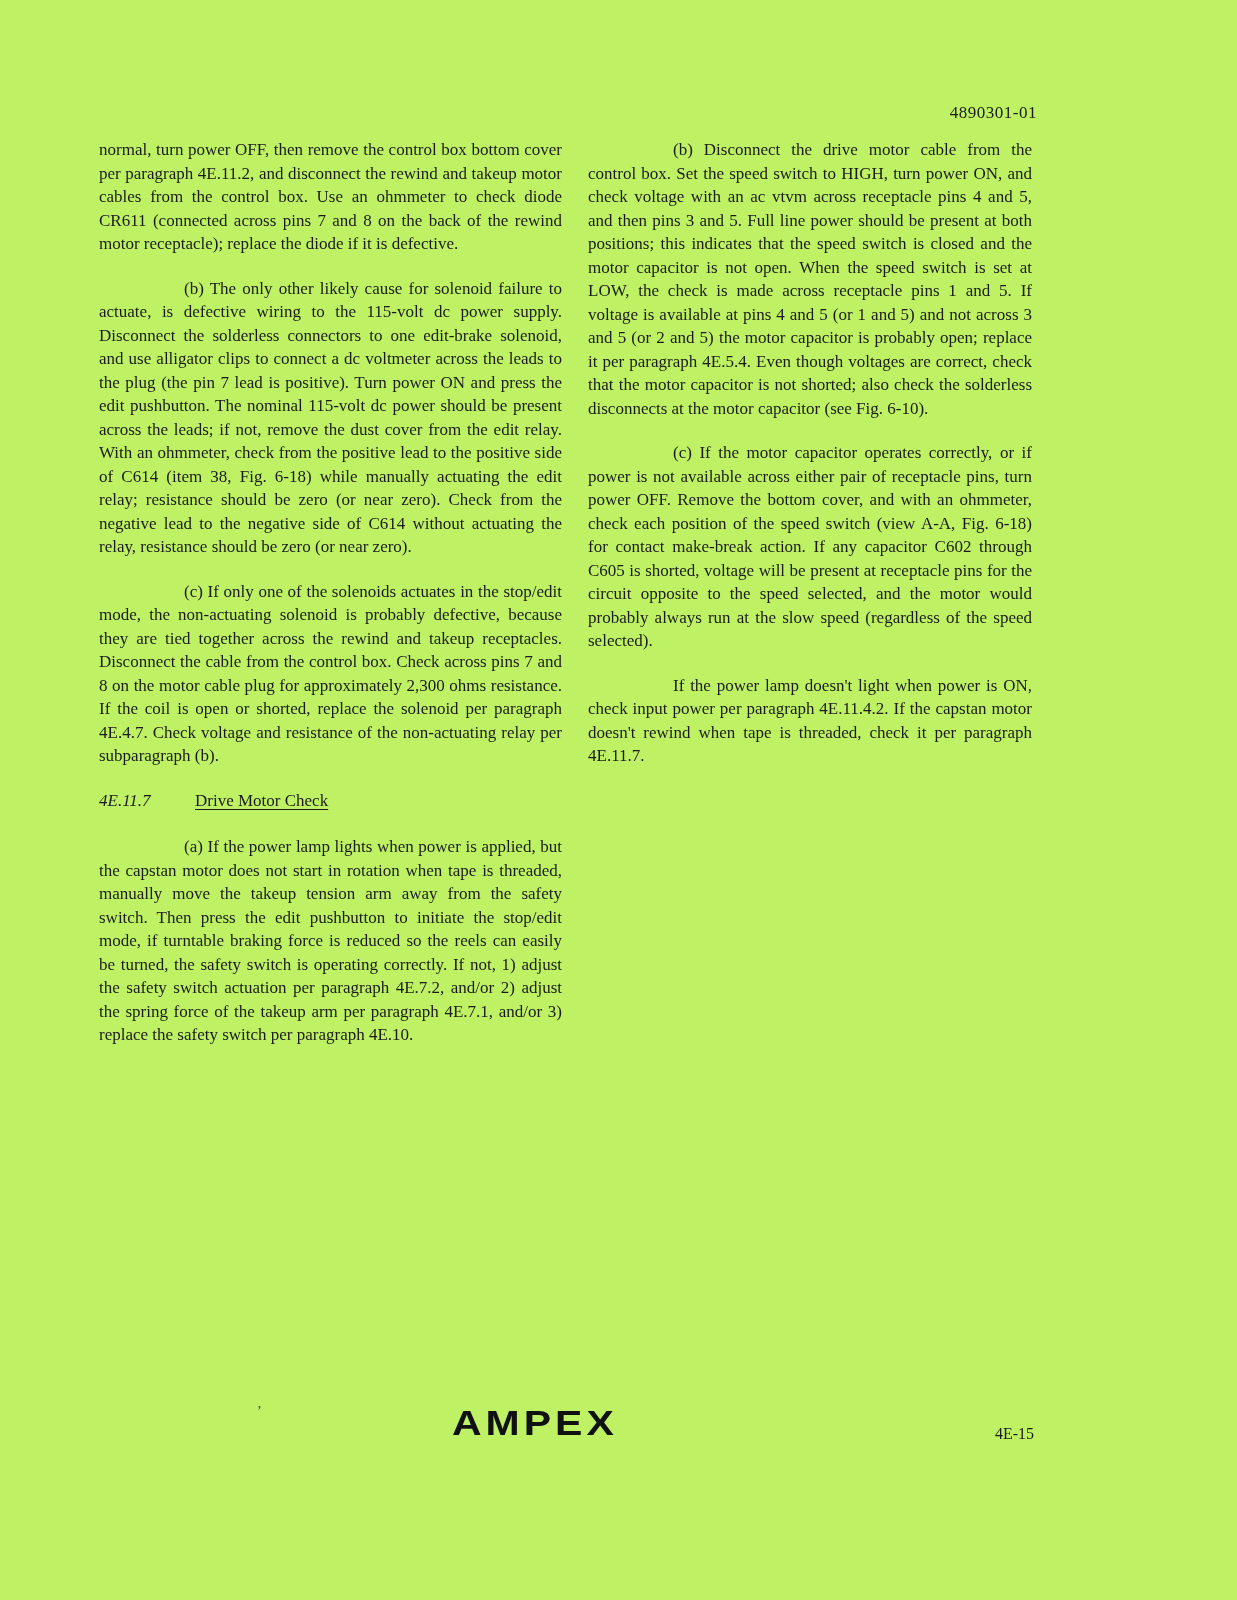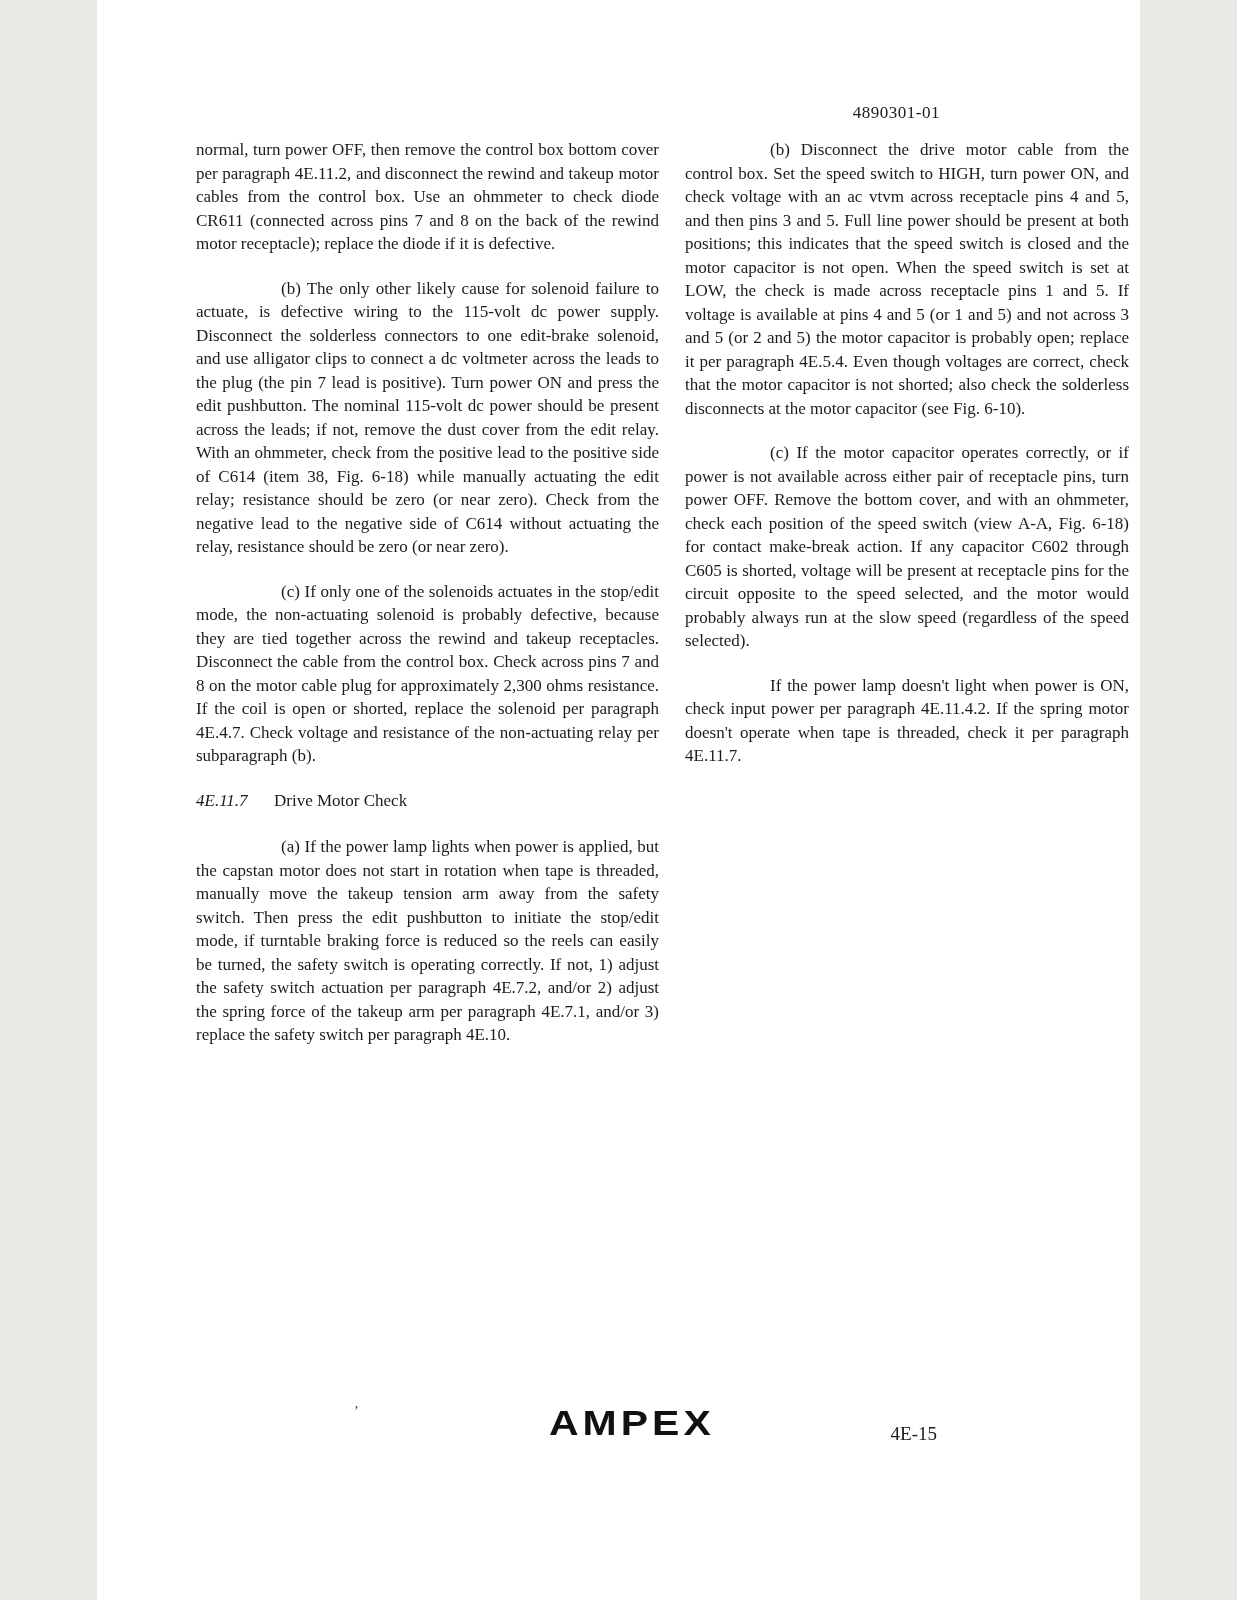--- a/index.html
+++ b/index.html
@@ -2,24 +2,24 @@
 <html><head>
 <meta charset="utf-8">
 <style>
   html, body {
     margin: 0;
     padding: 0;
     background: #e8e8e4;
   }
   .page {
     position: relative;
-    width: 1043px;
+    width: 1237px;
     height: 1600px;
     margin: 0 auto;
-    background: #ffffff;
+    background: #bef264;
     color: #1b1b1b;
     font-family: "Liberation Serif", "DejaVu Serif", serif;
     font-size: 17px;
     line-height: 23.5px;
     overflow: hidden;
   }
   .doc-number {
     position: absolute;
     top: 101px;
     right: 200px;
@@ -48,38 +48,40 @@
   .section-heading {
     margin: 4px 0 23px 0;
     white-space: nowrap;
   }
   .section-heading .sec-num {
     display: inline-block;
     min-width: 78px;
     font-style: italic;
   }
   .section-heading .sec-title {
+    text-decoration: underline;
     text-underline-offset: 3px;
+    margin-left: 18px;
   }
   .footer-logo {
     position: absolute;
     top: 1412px;
     left: 452px;
     font-family: "Liberation Sans", "DejaVu Sans", sans-serif;
     font-weight: 900;
     font-size: 41px;
     letter-spacing: 4px;
     color: #111;
     transform: scaleY(0.85);
   }
   .footer-page {
     position: absolute;
     top: 1422px;
     right: 203px;
-    font-size: 19px;
+    font-size: 16px;
   }
   .stray-mark {
     position: absolute;
     top: 1400px;
     left: 257px;
     font-size: 14px;
     color: #444;
   }
 </style>
 </head>
@@ -105,21 +107,21 @@
       <p class="indent">(a)  If the power lamp lights when power is applied, but the capstan motor does not start in rotation when tape is threaded, manually move the takeup tension arm away from the safety switch.  Then press the edit pushbutton to initiate the stop/edit mode, if turntable braking force is reduced so the reels can easily be turned, the safety switch is operating correctly.  If not, 1) adjust the safety switch actuation per paragraph 4E.7.2, and/or 2) adjust the spring force of the takeup arm per paragraph 4E.7.1, and/or 3) replace the safety switch per paragraph 4E.10.</p>
     </div>
 
     <div class="col right">
       <p class="indent">(b)  Disconnect the drive motor cable from the control box.  Set the speed switch to HIGH, turn power ON, and check voltage with an ac vtvm across receptacle pins 4 and 5, and then pins 3 and 5.  Full line power should be present at both positions;  this indicates that the speed switch is closed and the motor capacitor is not open.  When the speed switch is set at LOW, the check is made across receptacle pins 1 and 5.  If voltage is available at pins 4 and 5 (or 1 and 5) and not across 3 and 5 (or 2 and 5) the motor capacitor is probably open;  replace it per paragraph 4E.5.4.  Even though voltages are correct, check that the motor capacitor is not shorted;  also check the solderless disconnects at the motor capacitor (see Fig. 6-10).</p>
 
       <p class="indent">(c)  If the motor capacitor operates correctly, or if power is not available across either pair of receptacle pins, turn power OFF.  Remove the bottom cover, and with an ohmmeter, check each position of the speed switch (view A-A, Fig. 6-18) for contact make-break action.  If any capacitor C602 through C605 is shorted, voltage will be present at receptacle pins for the circuit opposite to the speed selected, and the motor would probably always run at the slow speed (regardless of the speed selected).</p>
 
 
 
-      <p class="indent">If the power lamp doesn't light when power is ON, check input power per paragraph 4E.11.4.2.  If the spring motor doesn't operate when tape is threaded, check it per paragraph 4E.11.7.</p>
+      <p class="indent">If the power lamp doesn't light when power is ON, check input power per paragraph 4E.11.4.2.  If the capstan motor doesn't rewind when tape is threaded, check it per paragraph 4E.11.7.</p>
 
     </div>
 
   </div>
 
   <div class="stray-mark">’</div>
 
   <div class="footer-logo">AMPEX</div>
 
   <div class="footer-page">4E-15</div>

